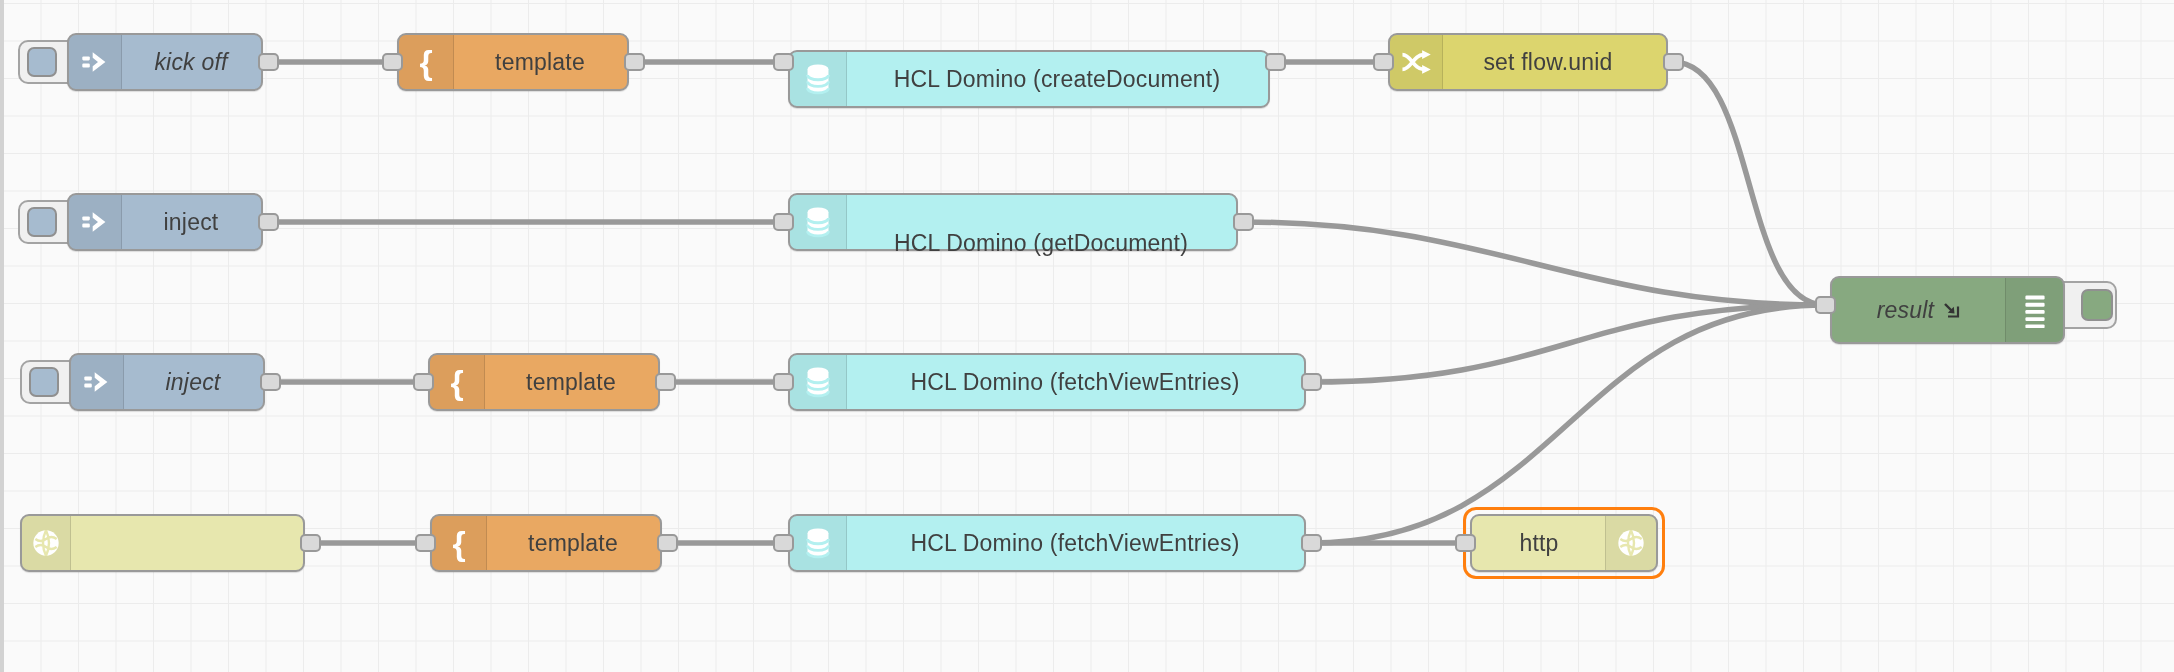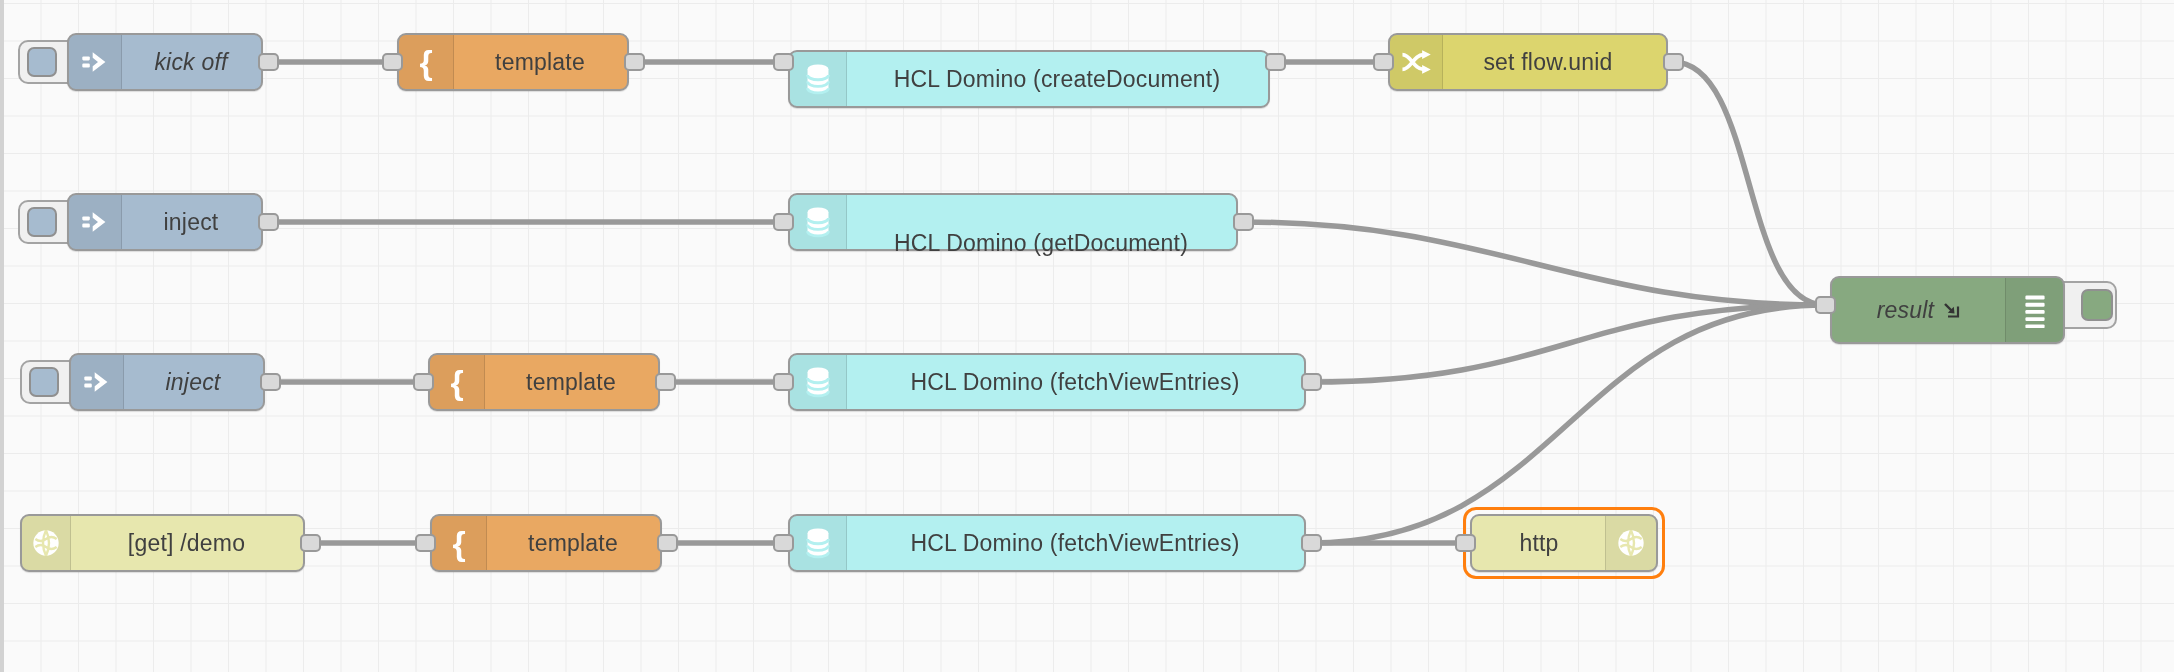--- a/index.html
+++ b/index.html
@@ -207,23 +207,20 @@
     <div class="port" style="left: 1300.5px; top: 373px;"></div>
     <div class="node" style="left: 20px; top: 514px; width: 285px; height: 58px; background: rgb(231, 231, 174);">
       <div class="band left" style="width:48px">
       <span>
           <svg class="icon-svg" xmlns="http://www.w3.org/2000/svg" width="32" height="32" viewBox="0 0 24 24">
       <circle cx="12" cy="12" r="9.5" fill="#fff"></circle>
       <path d="M4 9 q4 3 8 0 q4 -3 8 0 M4 15 q4 -3 8 0 q4 3 8 0 M12 2.5 q-4.5 9.5 0 19 M12 2.5 q4.5 9.5 0 19" fill="none" stroke="#e7e7ae" stroke-width="1.8"></path>
           </svg>
         </span>
       </div>
-      <div class="node-label " style="left:48px;right:0px;">
-      <span>[get] /demo</span>
-      </div>
     </div>
     <div class="port" style="left: 299.5px; top: 534px;"></div>
     <div class="node" style="left: 430px; top: 514px; width: 232px; height: 58px; background: rgb(233, 168, 98);">
       <div class="band left" style="width:54px">
       <span><span class="brace">{</span></span>
       </div>
       <div class="node-label " style="left:54px;right:0px;">
       <span>template</span>
       </div>
     </div>

